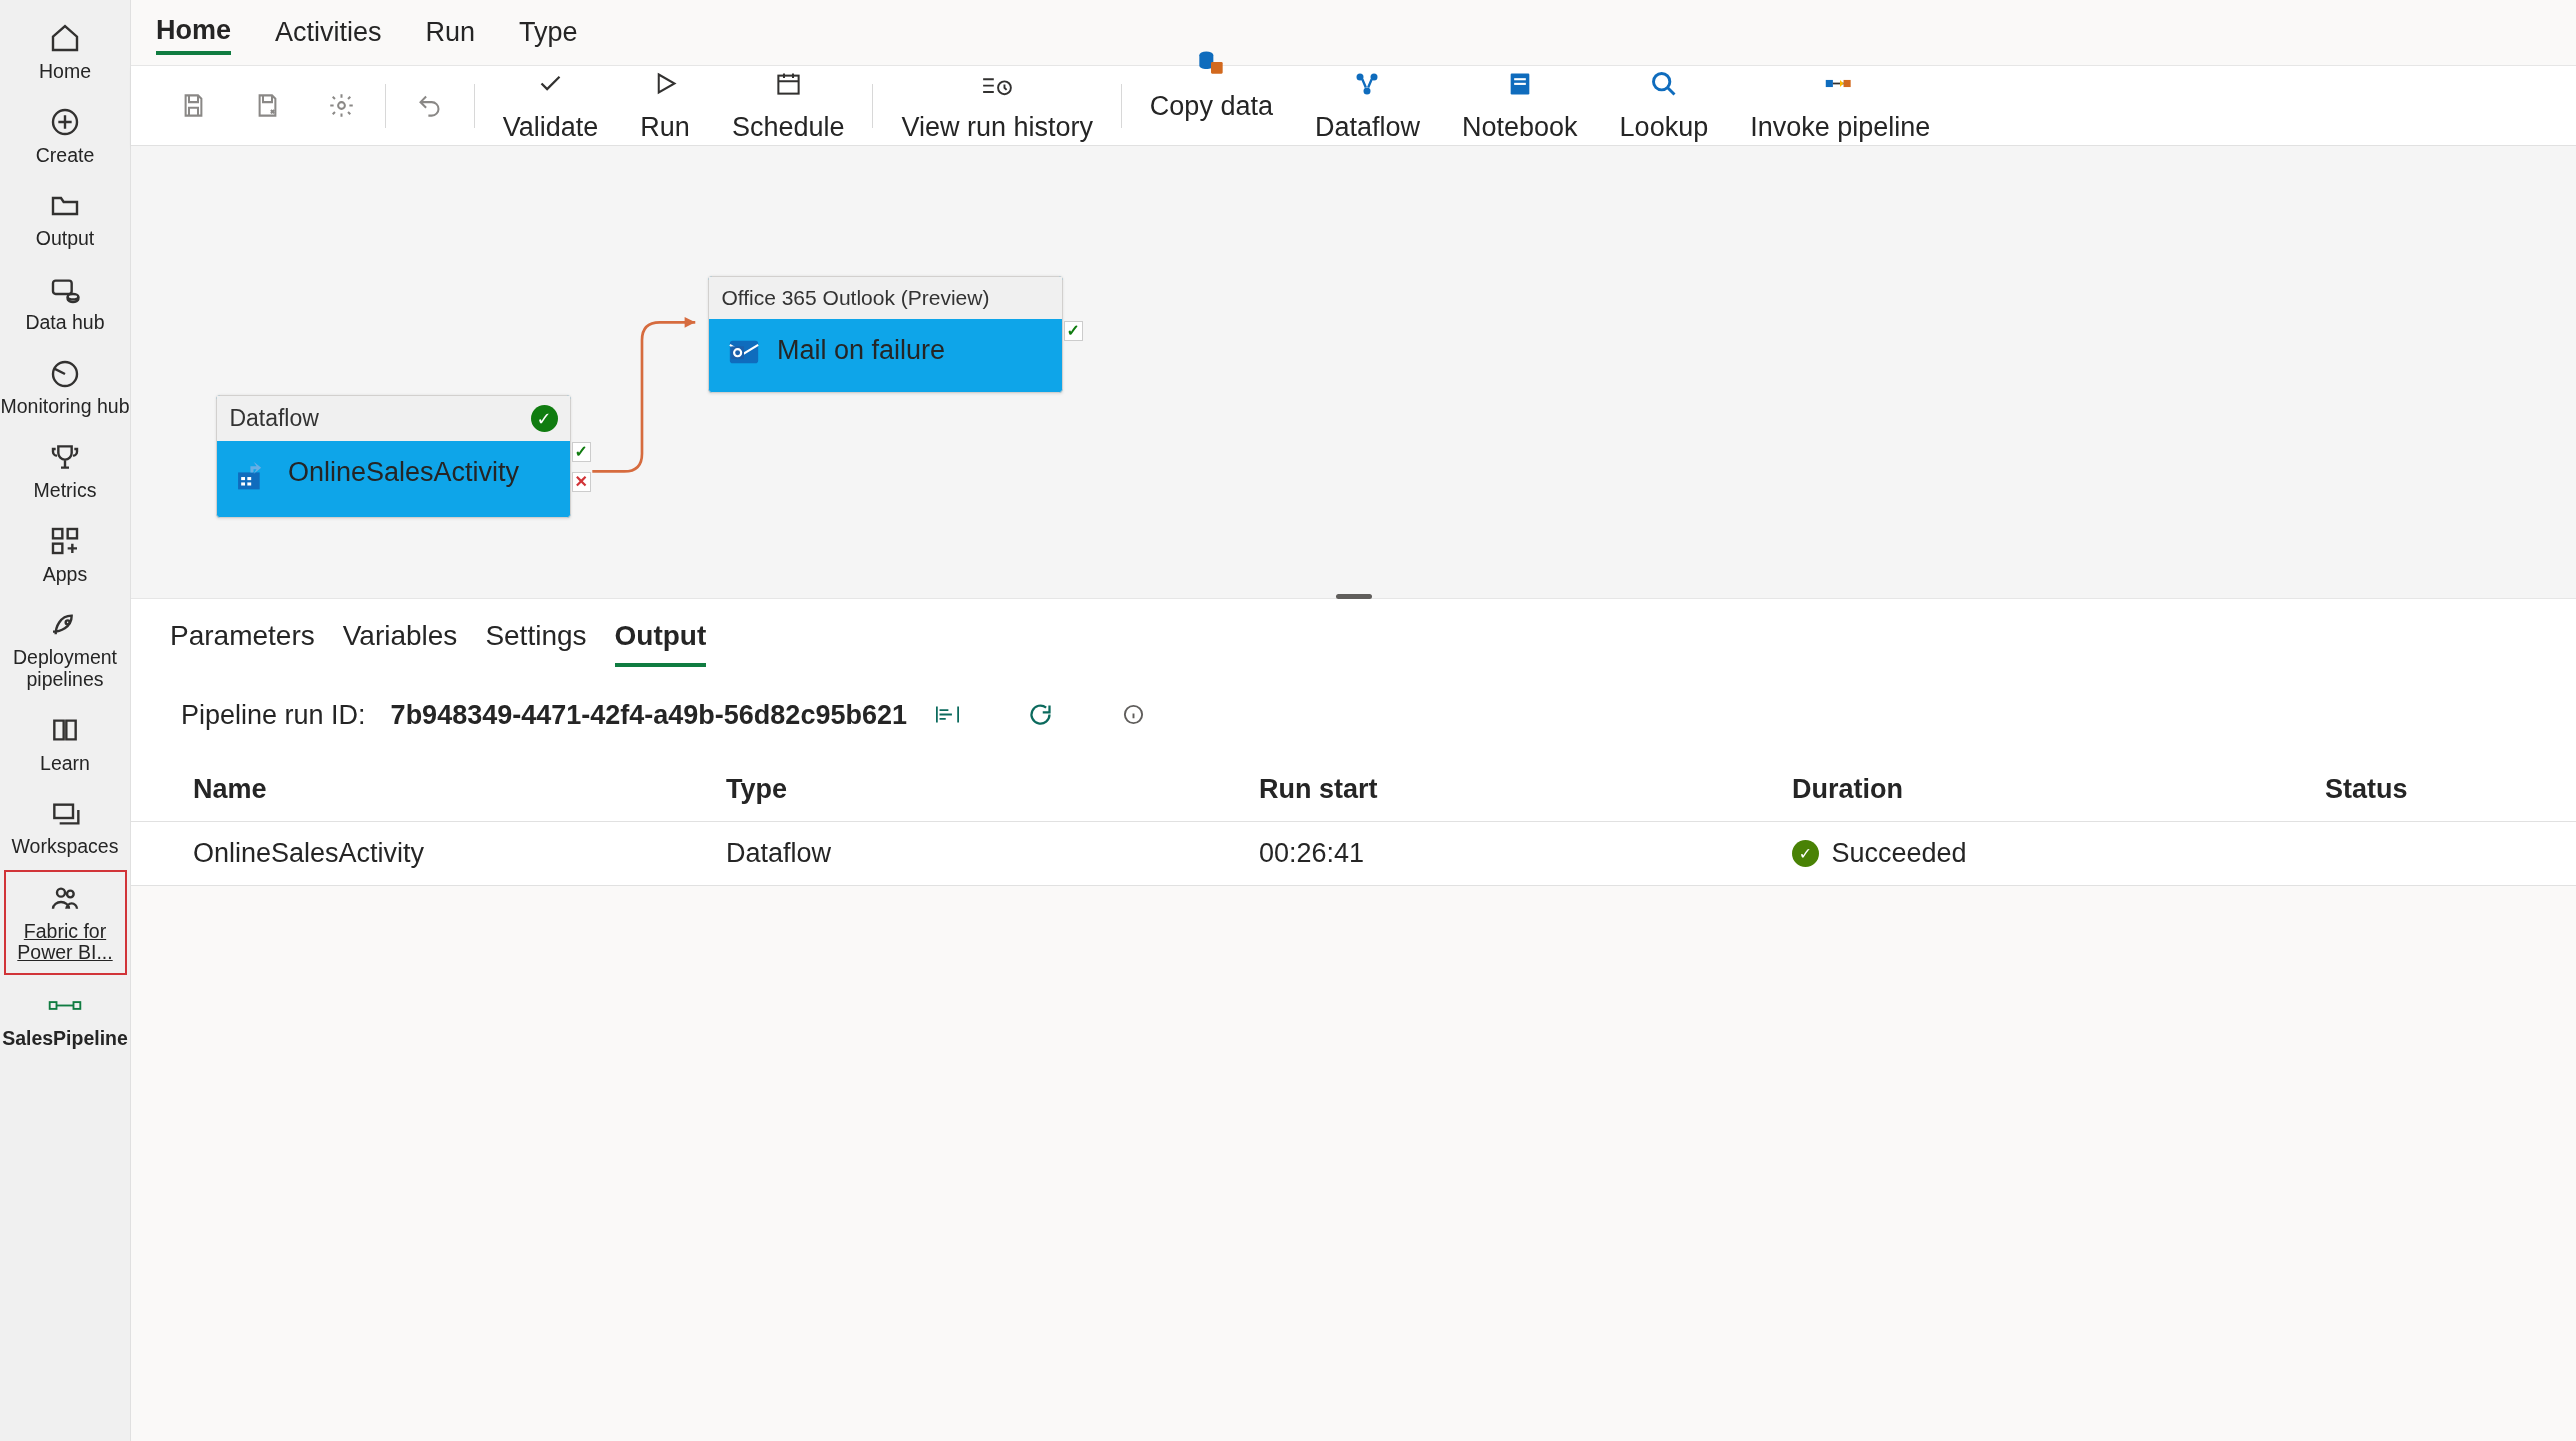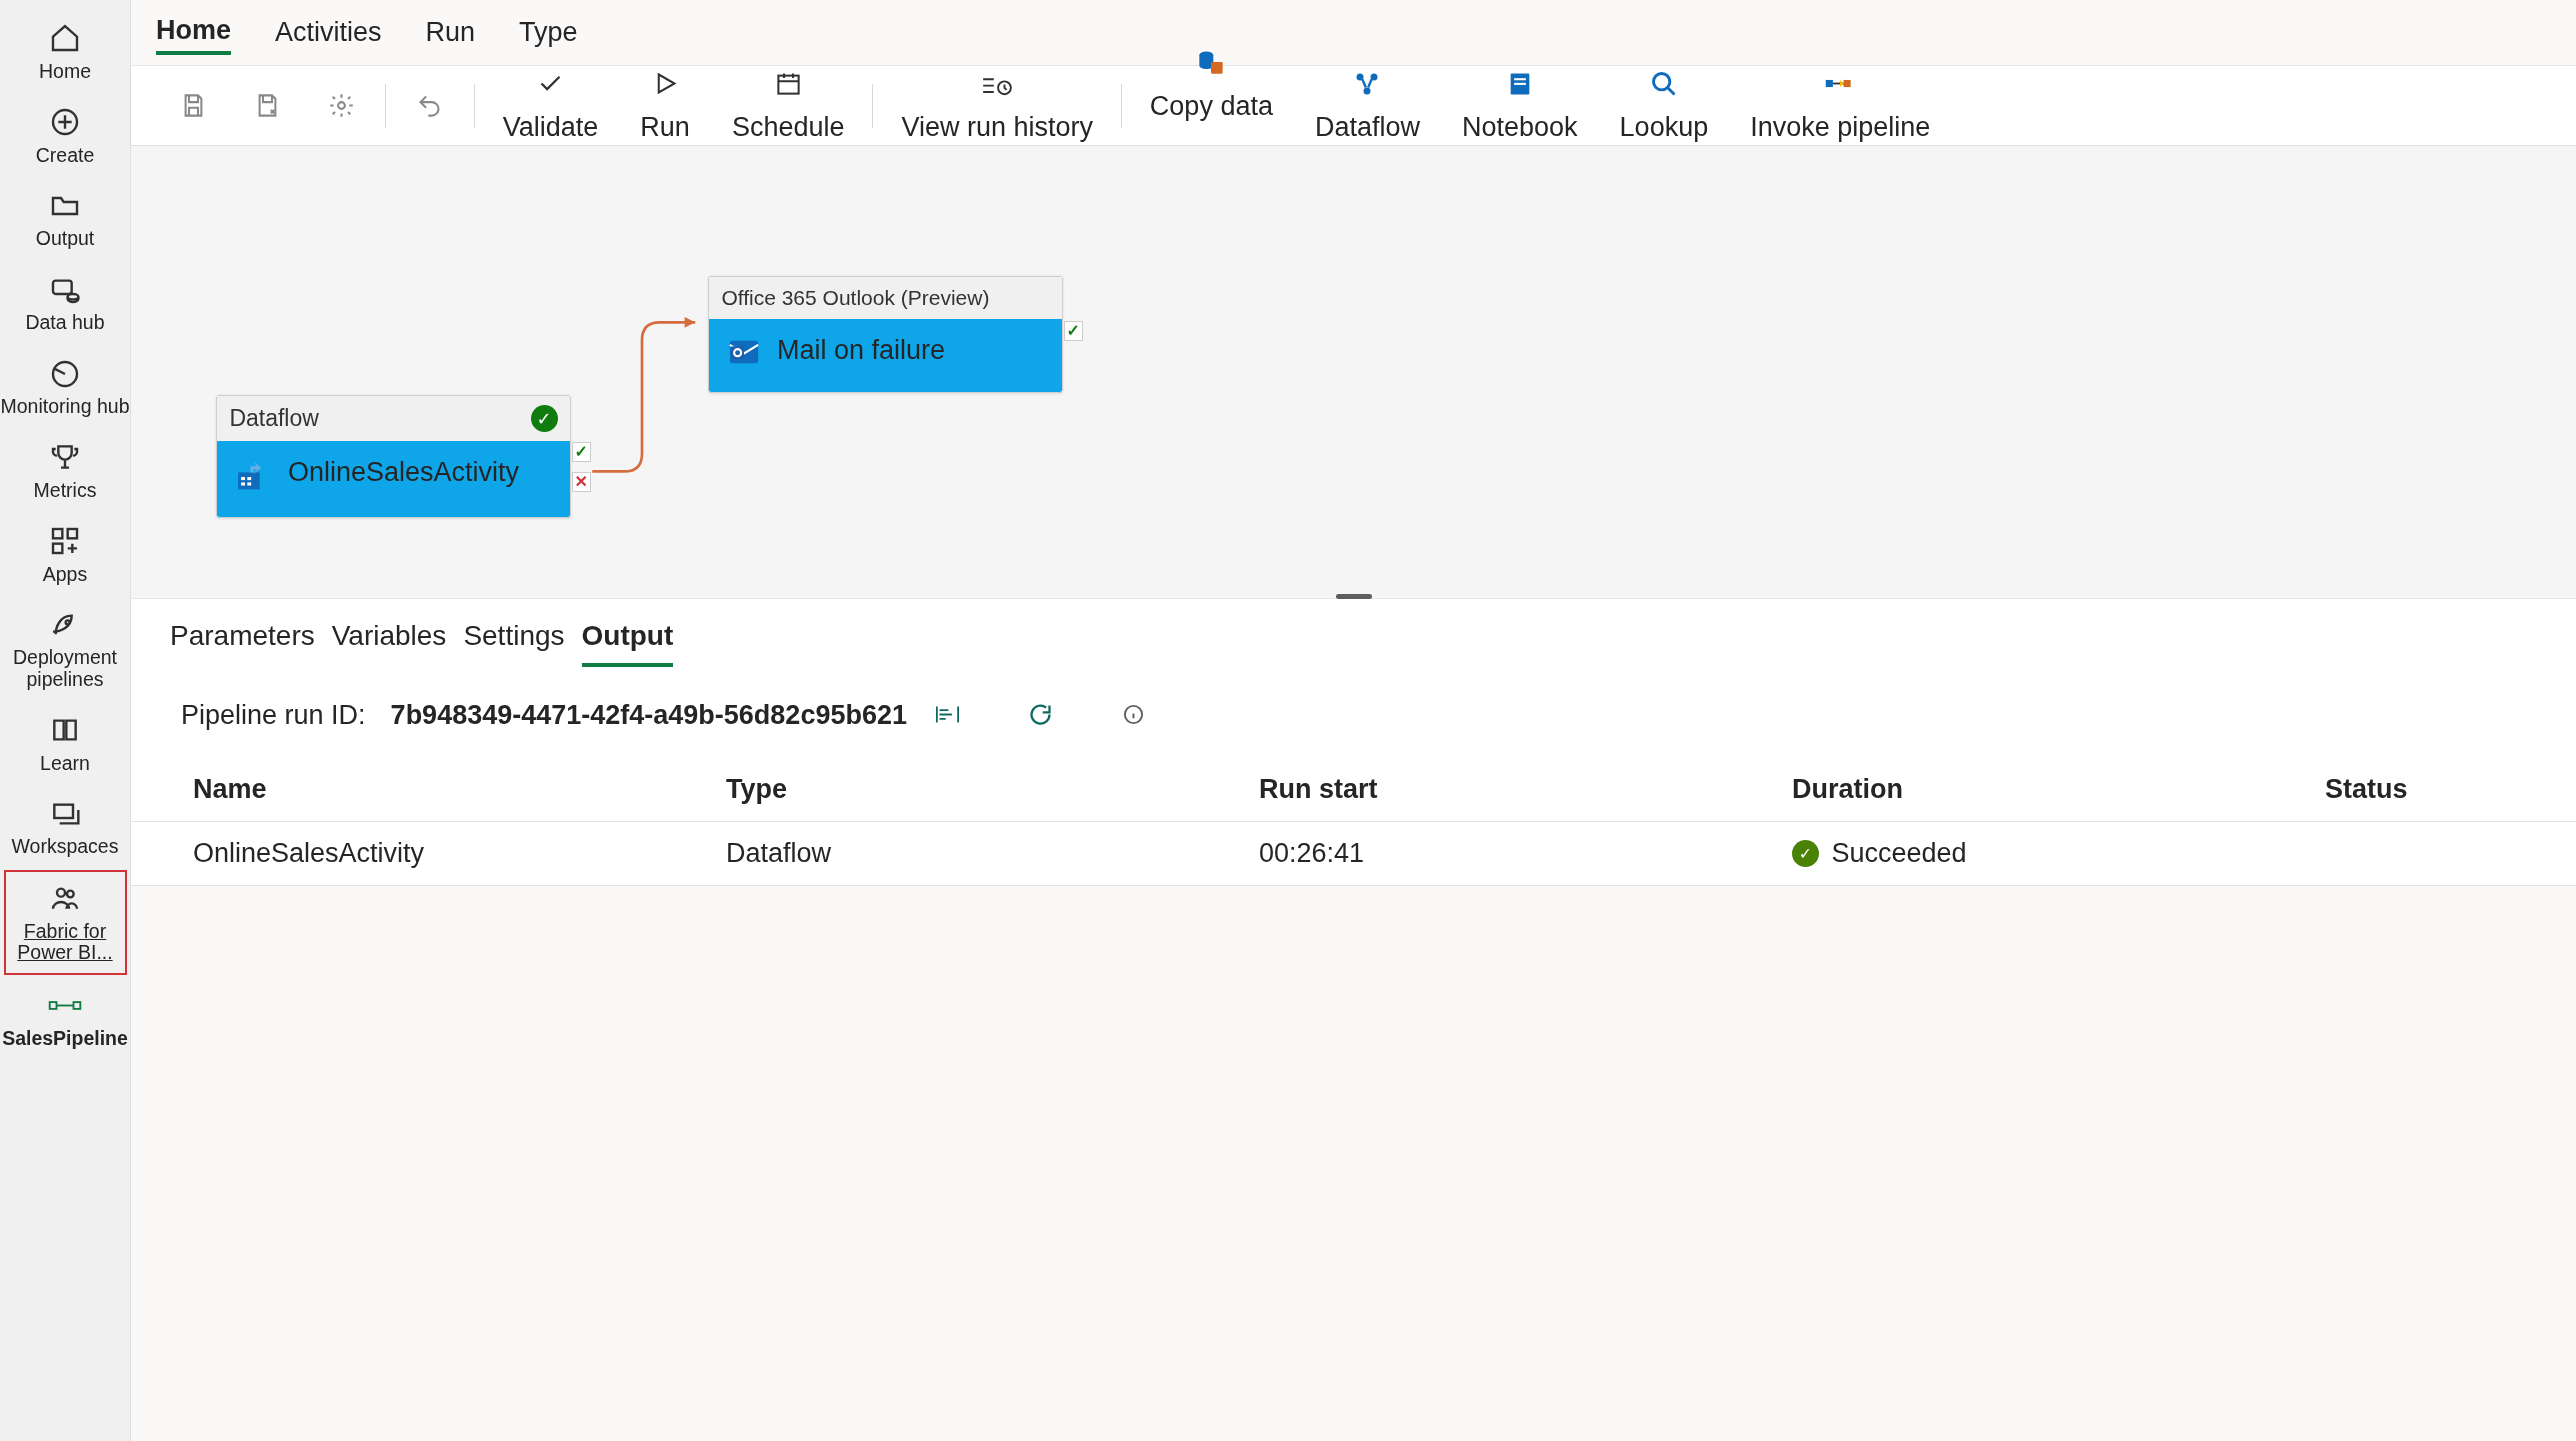--- a/index.html
+++ b/index.html
@@ -190,21 +190,21 @@
       border-radius:2.7px;
     }
 
     
     .panel {
       background: #fff;
       padding: 0;
     }
     .panel-tabs {
       display: flex;
-      gap: 17px;
+      gap: 28px;
       padding: 21px 39px 0;
     }
     .panel-tab {
       font-size: 28px;
       cursor: pointer;
       padding-bottom: 10.7px;
       color: #252525;
     }
     .panel-tab.selected {
       font-weight: 600;

